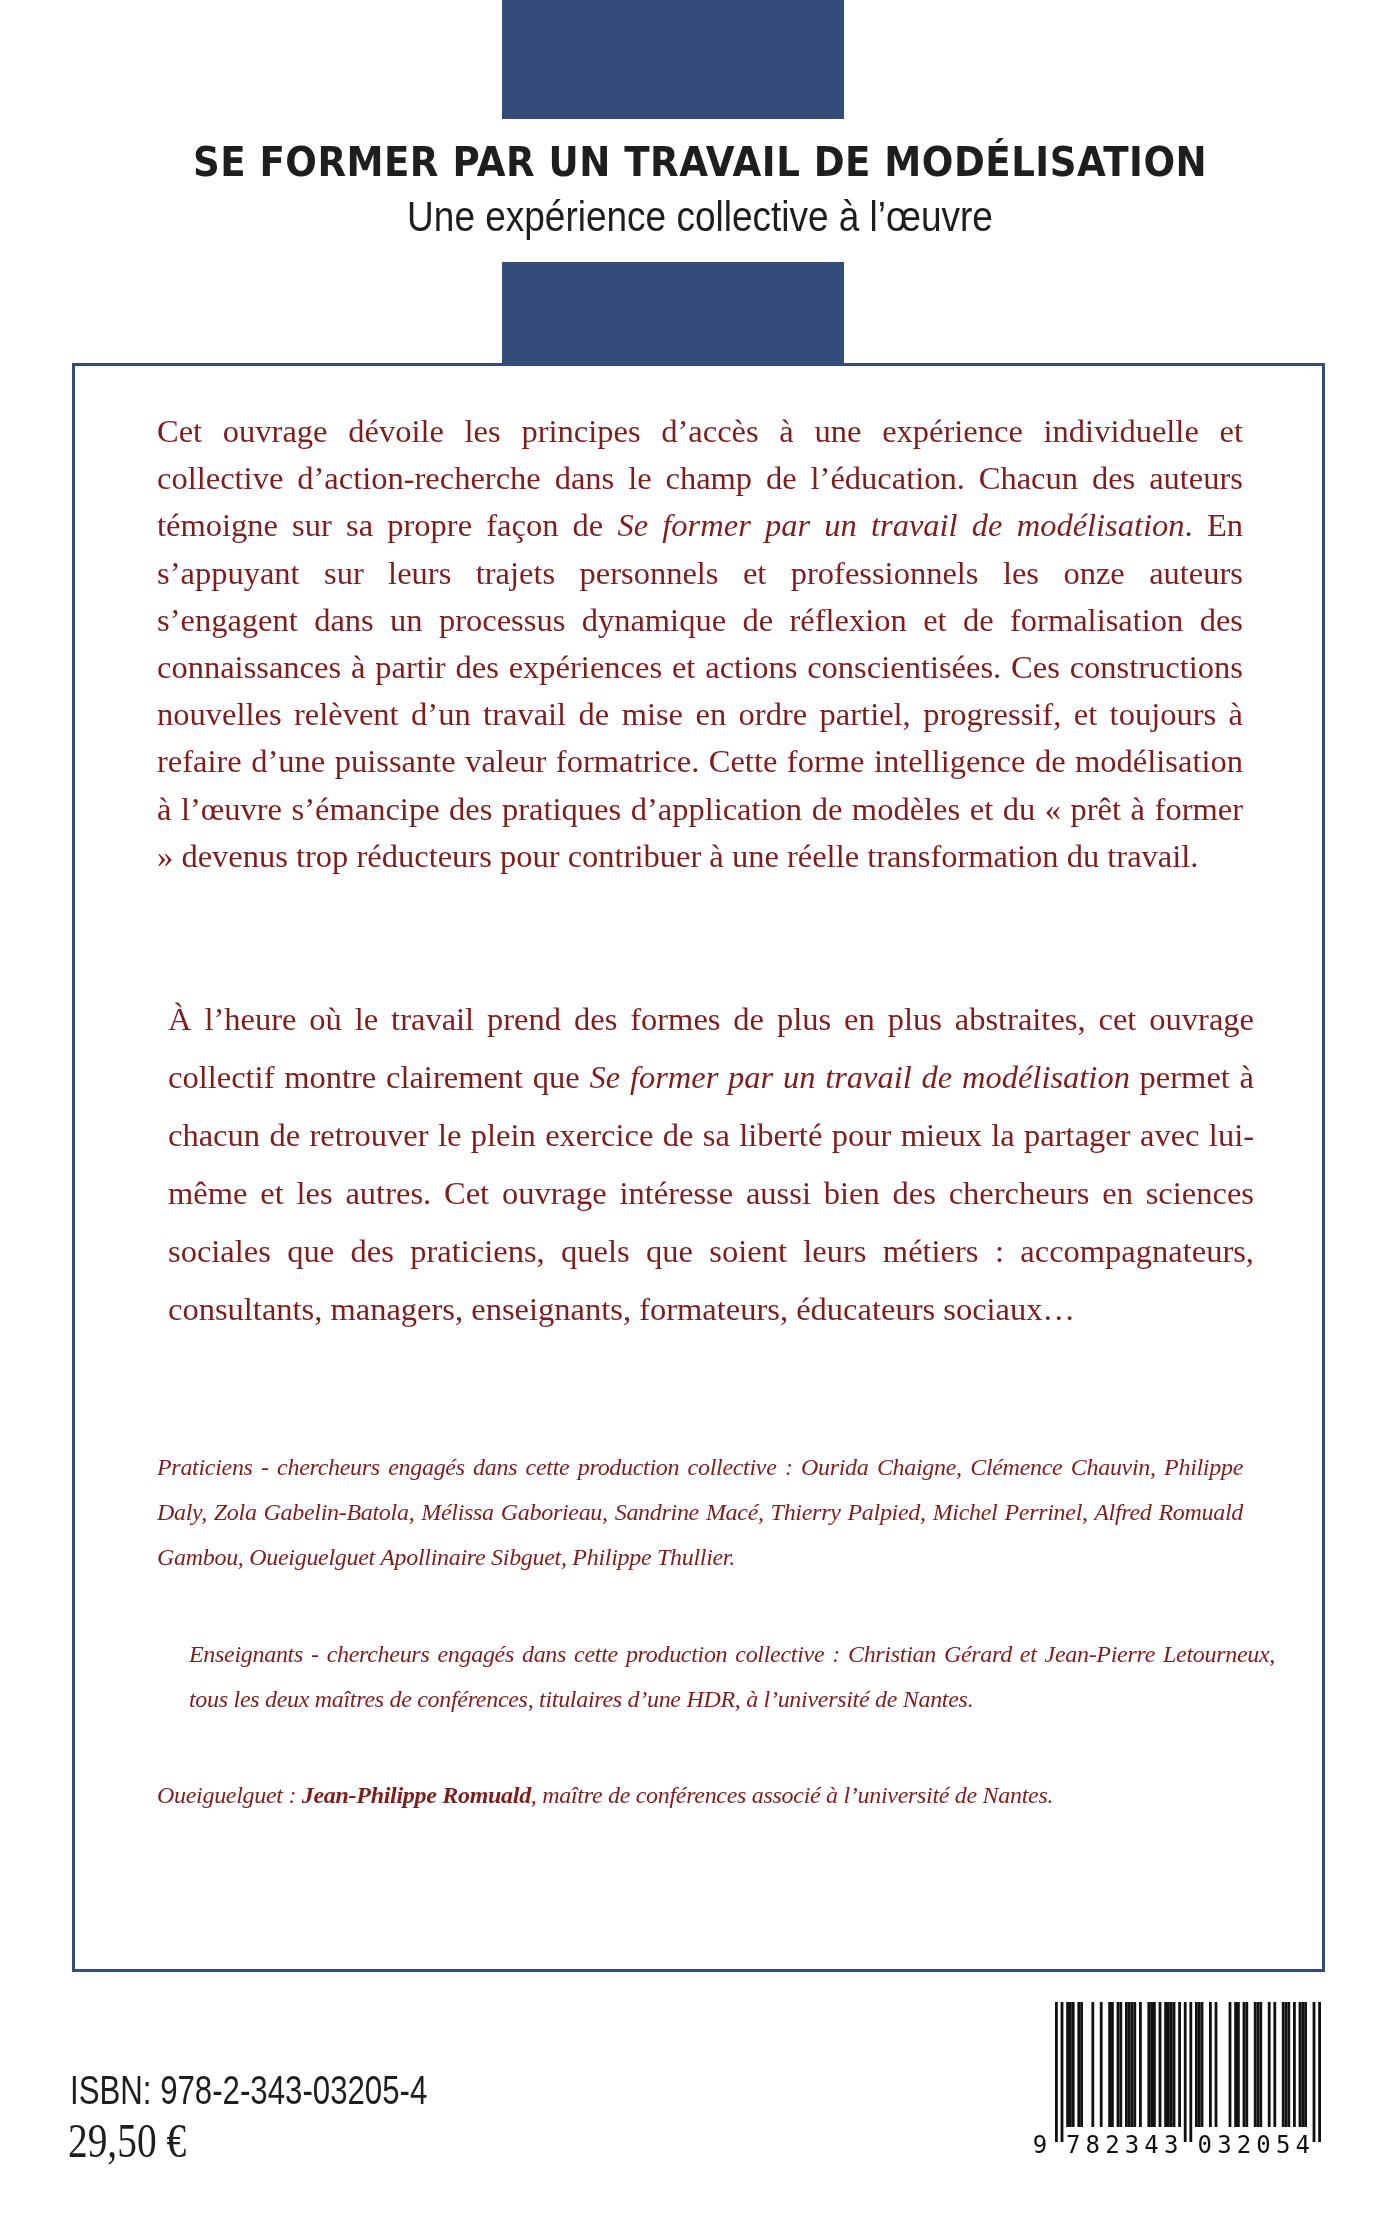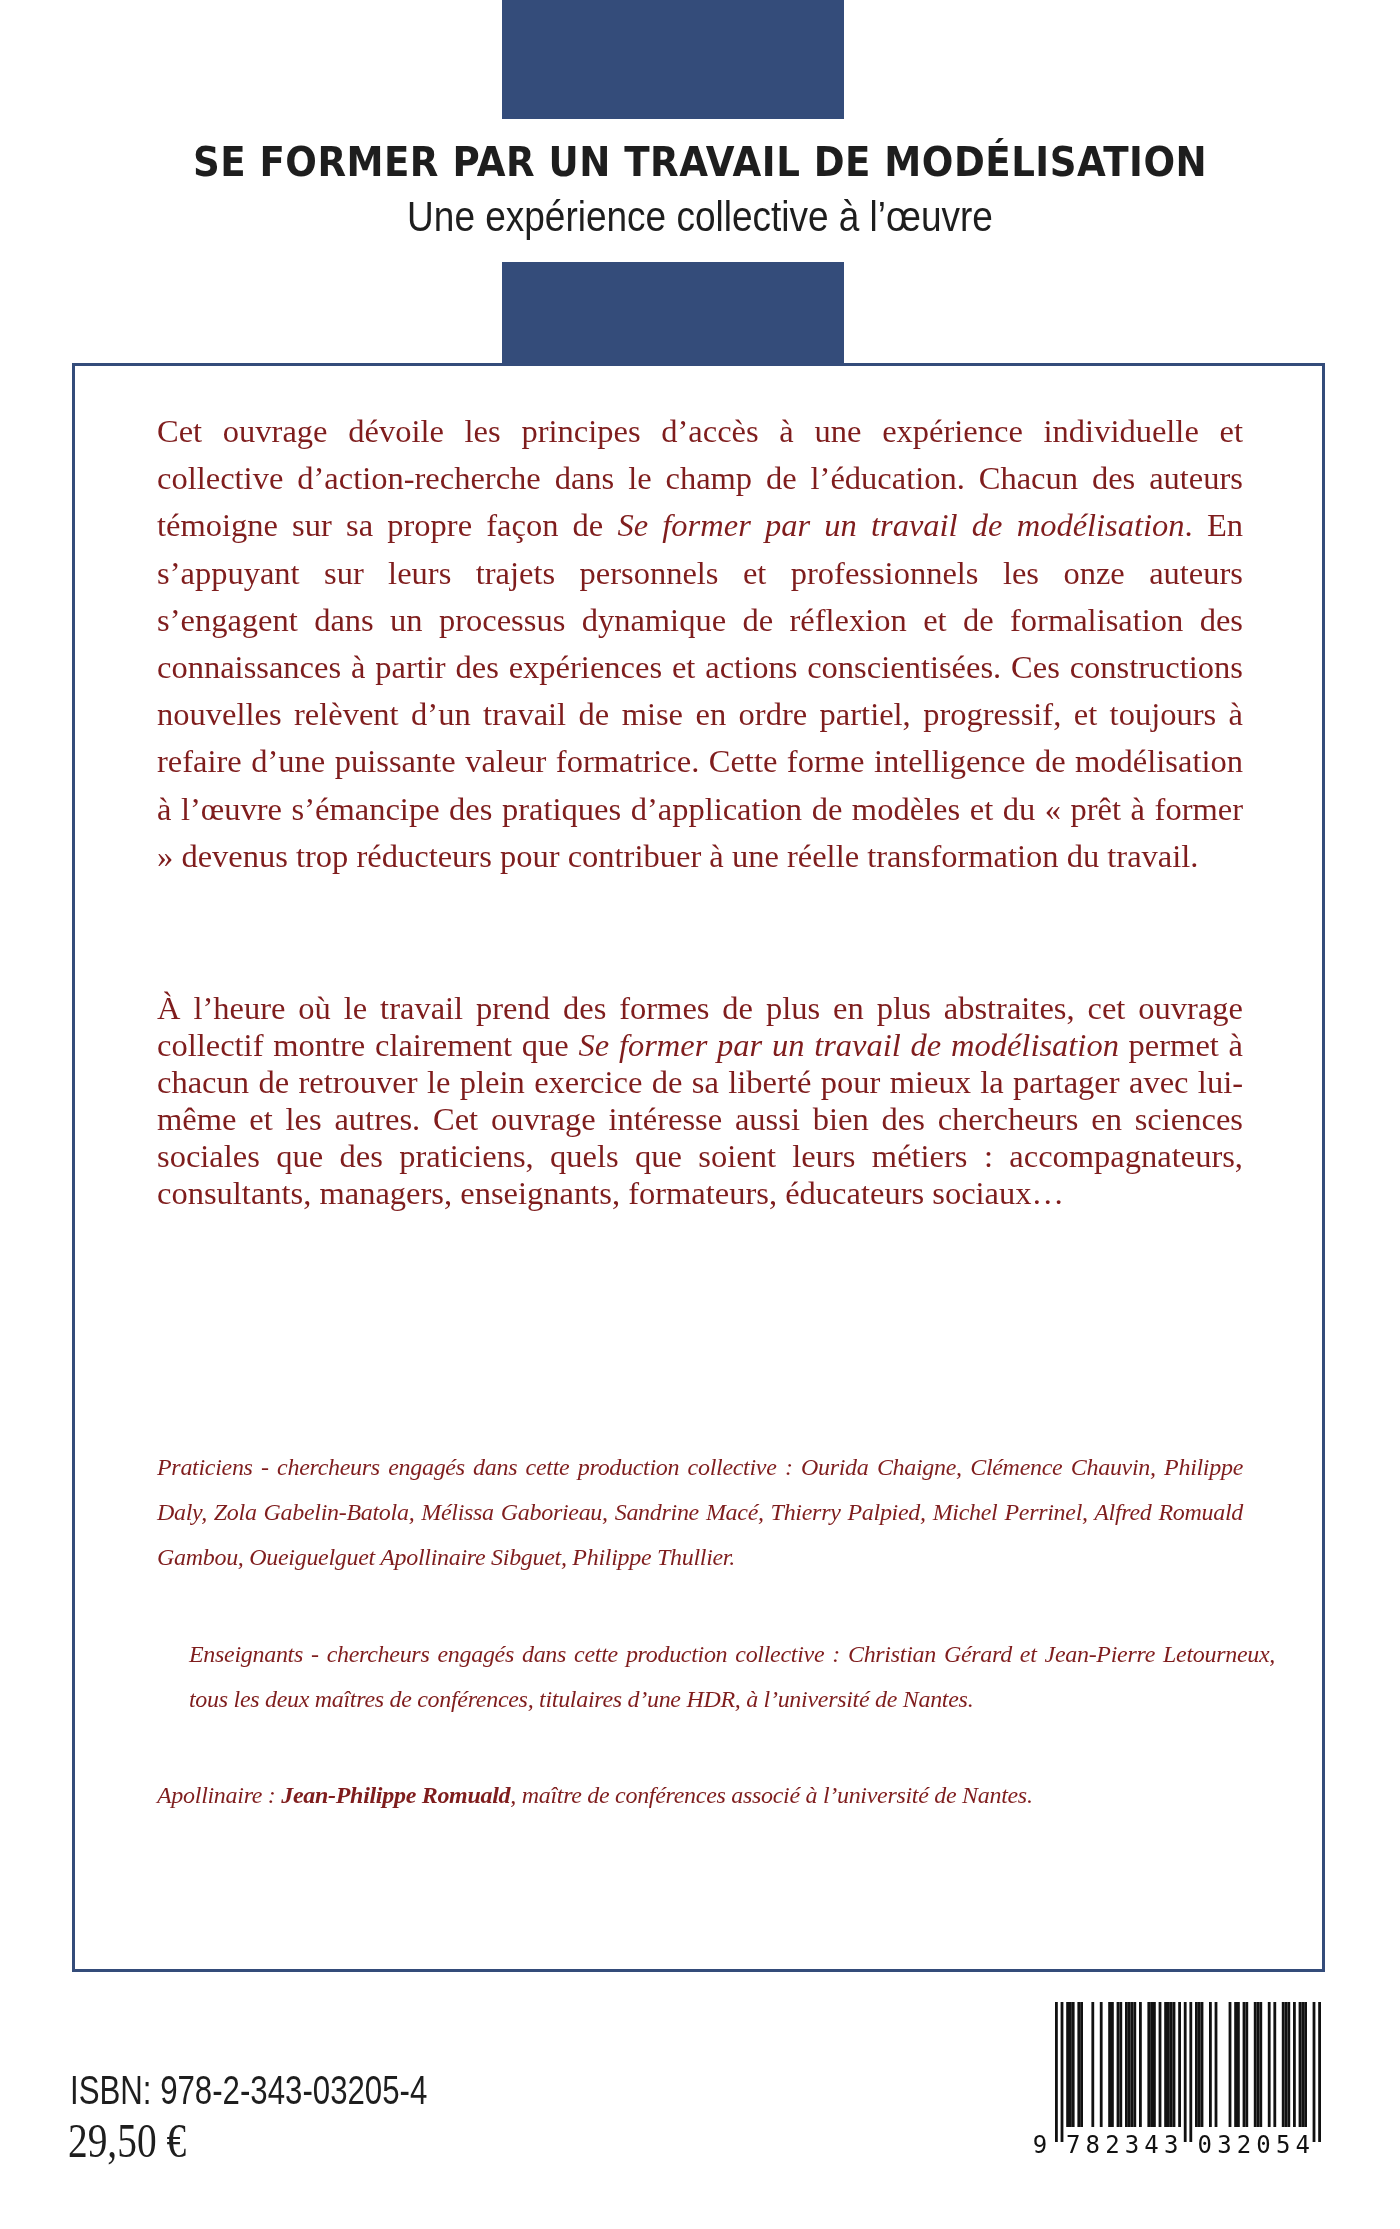--- a/index.html
+++ b/index.html
@@ -21,21 +21,21 @@
   #frame {
     position: absolute; left: 72px; top: 363px; width: 1247px; height: 1603px;
     border: 3px solid #344c7a; box-sizing: content-box;
   }
   .txt {
     position: absolute; left: 157px; width: 1086px;
     font-family: "Liberation Serif", serif; color: #7f1d1d;
     font-size: 32.5px; text-align: justify; text-align-last: left;
   }
   #para1 { top: 408px; line-height: 47.2px; }
-  #para2 { top: 990px; line-height: 37px; }
+  #para2 { top: 990px; line-height: 58px; margin-left: 11px; }
   .credits { font-style: italic; font-size: 24px; line-height: 45px; letter-spacing: -0.3px; }
   #credits-1 { top: 1445px; }
   #credits-2 { top: 1632px; margin-left: 32px; }
   #credits-3 { top: 1773px; }
   .credits b { font-weight: bold; }
   #isbn {
     position: absolute; left: 70px; top: 2068px;
     font-family: "Liberation Sans", sans-serif; font-size: 40px; color: #1e1e1e;
     transform: scaleX(0.78); transform-origin: 0 0; white-space: nowrap;
   }
@@ -54,21 +54,21 @@
 <div id="subtitle">Une expérience collective à l’œuvre</div>
 <div id="block-mid" class="block"></div>
 
 <div id="frame"></div>
 
 <div id="para1" class="txt"><span>Cet ouvrage dévoile les principes d’accès à une expérience individuelle et collective d’action-recherche dans le champ de l’éducation. Chacun des auteurs témoigne sur sa propre façon de </span><i>Se former par un travail de modélisation</i><span>. En s’appuyant sur leurs trajets personnels et professionnels les onze auteurs s’engagent dans un processus dynamique de réflexion et de formalisation des connaissances à partir des expériences et actions conscientisées. Ces constructions nouvelles relèvent d’un travail de mise en ordre partiel, progressif, et toujours à refaire d’une puissante valeur formatrice. Cette forme intelligence de modélisation à l’œuvre s’émancipe des pratiques d’application de modèles et du « prêt à former » devenus trop réducteurs pour contribuer à une réelle transformation du travail.</span></div>
 <div id="para2" class="txt"><span>À l’heure où le travail prend des formes de plus en plus abstraites, cet ouvrage collectif montre clairement que </span><i>Se former par un travail de modélisation</i><span> permet à chacun de retrouver le plein exercice de sa liberté pour mieux la partager avec lui-même et les autres. Cet ouvrage intéresse aussi bien des chercheurs en sciences sociales que des praticiens, quels que soient leurs métiers : accompagnateurs, consultants, managers, enseignants, formateurs, éducateurs sociaux…</span></div>
 
 <div id="credits-1" class="txt credits">Praticiens - chercheurs engagés dans cette production collective : Ourida Chaigne, Clémence Chauvin, Philippe Daly, Zola Gabelin-Batola, Mélissa Gaborieau, Sandrine Macé, Thierry Palpied, Michel Perrinel, Alfred Romuald Gambou, Oueiguelguet Apollinaire Sibguet, Philippe Thullier.</div>
 <div id="credits-2" class="txt credits">Enseignants - chercheurs engagés dans cette production collective : Christian Gérard et Jean-Pierre Letourneux, tous les deux maîtres de conférences, titulaires d’une HDR, à l’université de Nantes.</div>
-<div id="credits-3" class="txt credits"><span>Apollinaire : </span><b>Jean-Philippe Romuald</b><span>, maître de conférences associé à l’université de Nantes.</span></div>
+<div id="credits-3" class="txt credits"><span>Oueiguelguet : </span><b>Jean-Philippe Romuald</b><span>, maître de conférences associé à l’université de Nantes.</span></div>
 
 <div id="isbn">ISBN: 978-2-343-03205-4</div>
 <div id="price">29,50 €</div>
 
 <svg id="barcode" viewBox="0 0 300 160" xmlns="http://www.w3.org/2000/svg">
     <rect x="25.00" y="2" width="2.80" height="140" fill="#111"></rect>
     <rect x="30.60" y="2" width="2.80" height="140" fill="#111"></rect>
     <rect x="36.20" y="2" width="2.80" height="125" fill="#111"></rect>
     <rect x="39.00" y="2" width="2.80" height="125" fill="#111"></rect>
     <rect x="41.80" y="2" width="2.80" height="125" fill="#111"></rect>

